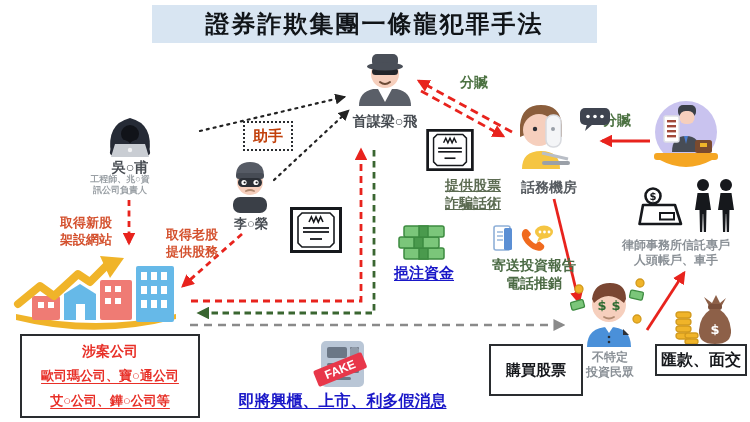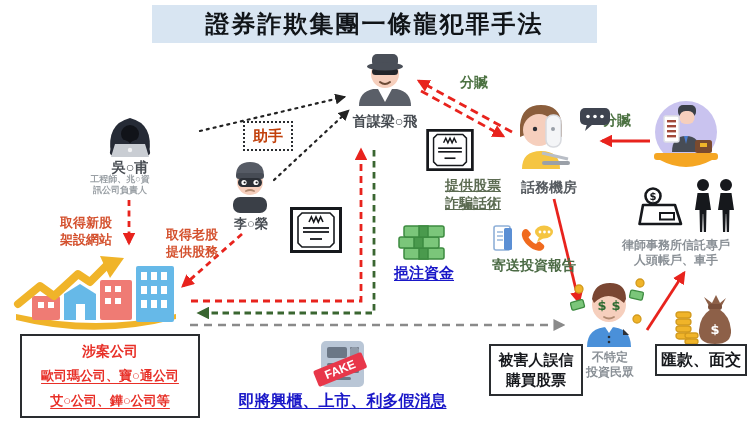--- a/index.html
+++ b/index.html
@@ -215,20 +215,21 @@
     <line x1="5" y1="16" x2="11" y2="16" stroke="#8fb0d8" stroke-width="1.4"></line>
     <path d="M30 12 c-1 -5 3 -9 6 -6 l2.5 3 c1.2 1.6 -0.8 3.2 -2 4.2 c1.8 3 4.6 5.6 7.6 6.8 c1 -1.4 2.6 -3.2 4.2 -2 l3 2.4 c3 2.6 -1 7 -5 6.4 c-7.6 -1.2 -15 -8.4 -16.3 -14.8 z" fill="#f06a1e"></path>
     <ellipse cx="52" cy="8" rx="9" ry="6.5" fill="#f5c542"></ellipse>
     <path d="M47 13 L45 18 L52 14 Z" fill="#f5c542"></path>
     <circle cx="48" cy="8" r="1.4" fill="#fff"></circle>
       <circle cx="52.5" cy="8" r="1.4" fill="#fff"></circle>
       <circle cx="57" cy="8" r="1.4" fill="#fff"></circle>
   </svg>
   <div class="abs ctr green-label" style="left:476px;top:256px;width:116px;color:#4c6b45;">
     <div>寄送投資報告</div>
+    <div>電話推銷</div>
   </div>
 
   <svg class="abs" style="left:570px;top:277px;" width="78" height="72" viewBox="0 0 78 72">
     <rect x="1" y="24" width="13" height="8" rx="1.5" fill="#7bc67a" stroke="#3d8b40" stroke-width="1.3" transform="rotate(-15 7 28)"></rect>
     <rect x="60" y="14" width="13" height="8" rx="1.5" fill="#7bc67a" stroke="#3d8b40" stroke-width="1.3" transform="rotate(12 66 18)"></rect>
     <circle cx="9" cy="12" r="4" fill="#f0b429" stroke="#d29a1e" stroke-width="1.3"></circle>
     <circle cx="70" cy="6" r="4" fill="#f0b429" stroke="#d29a1e" stroke-width="1.3"></circle>
     <circle cx="67" cy="42" r="4" fill="#f0b429" stroke="#d29a1e" stroke-width="1.3"></circle>
     <circle cx="39" cy="28" r="17" fill="#f6cfbd"></circle>
     <path d="M22 22 Q24 6 40 6 Q56 6 56 22 L54 26 Q38 12 24 26 Z" fill="#7a4632"></path>
@@ -259,21 +260,20 @@
     <rect x="36" y="10" width="14" height="6" rx="3" fill="#7a4f3a"></rect>
     <path d="M39 15 Q28 22 27 36 Q26 50 43 50 Q60 50 59 36 Q58 22 47 15 Z" fill="#8d6048"></path>
     <text x="43" y="40" font-size="13" font-weight="bold" text-anchor="middle" fill="#fff" font-family="DejaVu Sans, sans-serif">$</text>
   </svg>
 
   <div class="abs black-box" style="left:655px;top:344px;width:88px;height:28px;font-size:16px;">
     <span>匯款、面交</span>
   </div>
 
   <div class="abs black-box" style="left:489px;top:344px;width:90px;height:48px;font-size:15px;line-height:20px;">
-    <div>被害人誤信</div>
     <div>購買股票</div>
   </div>
 
   <svg class="abs" style="left:12px;top:250px;" width="168" height="84" viewBox="0 0 168 84">
     <path d="M4 64 Q84 82 164 64 L164 69 Q84 90 4 70 Z" fill="#f0b429"></path>
     <rect x="20" y="46" width="28" height="24" rx="2" fill="#ef7b74"></rect>
     <rect x="26" y="52" width="6" height="6" fill="#fff"></rect>
       <rect x="36" y="52" width="6" height="6" fill="#fff"></rect>
     <path d="M52 44 L68 34 L84 44 V70 H52 Z" fill="#66b9e8"></path>
     <rect x="64" y="54" width="9" height="16" fill="#fff"></rect>

